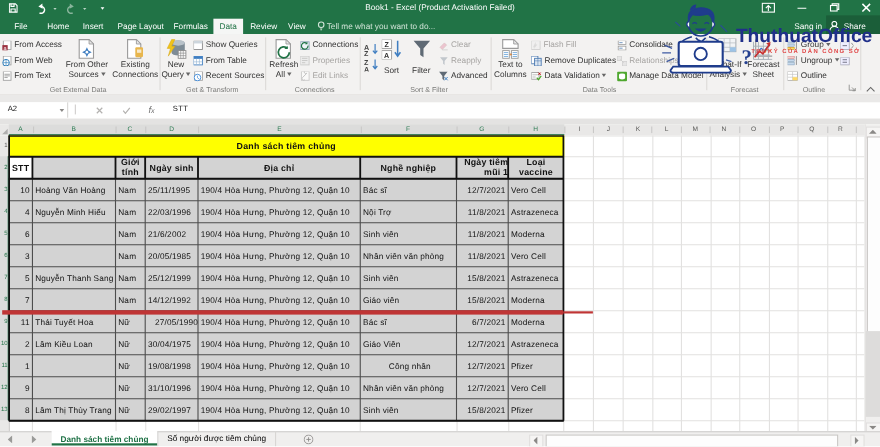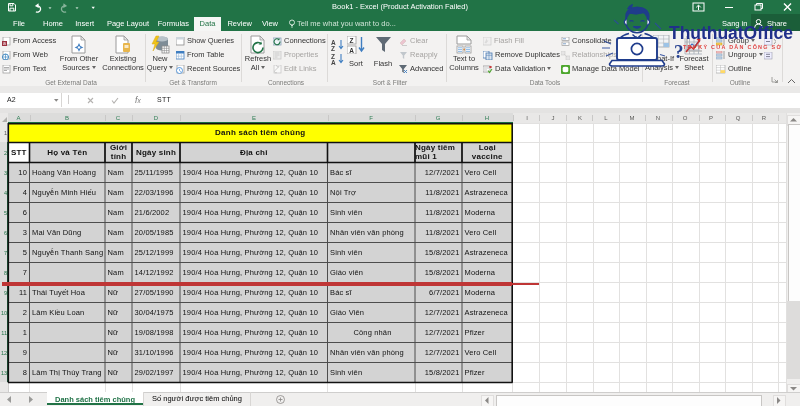--- a/index.html
+++ b/index.html
@@ -218,21 +218,21 @@
         <text x="4.5" y="6.5" font-size="6.5" fill="#333" text-anchor="middle" font-weight="bold">Z</text>
         <rect x="0" y="10" width="9" height="8" fill="#fff" stroke="#9a9a9a" stroke-width=".8"></rect>
         <text x="4.5" y="16.5" font-size="6.5" fill="#333" text-anchor="middle" font-weight="bold">A</text>
         <path d="M14.5 1 v13 M12 11.5 l2.5 3.5 2.5-3.5" stroke="#3f7ec1" stroke-width="1.4" fill="none"></path>
         <rect x="11" y="0" width="9" height="3" fill="#4472c4" opacity=".0"></rect>
       </svg>
  <div class="big" style="left:336px;top:29px;width:40px">Sort</div>
  <svg class="abs" style="left:375px;top:5px" width="17" height="18">
         <path d="M1 1 h15 l-6 7 v8 l-3 -2 v-6 z" fill="#5f6a75"></path>
       </svg>
- <div class="big" style="left:363px;top:29px;width:40px">Flash</div>
+ <div class="big" style="left:363px;top:29px;width:40px">Filter</div>
  <svg class="abs" style="left:399px;top:6px" width="9" height="9" opacity=".55">
         <path d="M1 6 l4-4 2 2 -4 4 z" fill="#e8a0b4" stroke="#b88" stroke-width=".5"></path>
         <path d="M3 8.5 h5" stroke="#999" stroke-width=".8"></path>
       </svg>
  <div class="sbtn dim" style="left:410px;top:5px">Clear</div>
  <svg class="abs" style="left:399px;top:20px" width="9" height="9" opacity=".55">
         <path d="M1 1 h7 l-2.8 3.5 v3.5 l-1.4-1 v-2.5 z" fill="#9aa4ae"></path>
       </svg>
  <div class="sbtn dim" style="left:410px;top:19px">Reapply</div>
  <svg class="abs" style="left:399px;top:34px" width="9" height="9">
@@ -438,25 +438,25 @@
   <path d="M29.5 19.5 V259.5 M105 19.5 V259.5 M132 19.5 V259.5 M180 19.5 V259.5 M327.5 19.5 V259.5 M415 19.5 V259.5 M462 19.5 V259.5"></path>
  </g>
  <g stroke="#111" stroke-width="1.6">
   <path d="M8 0.6 H512.5 M8 19.5 H512.5 M8 39.5 H512.5 M8 259.5 H512.5"></path>
   <path d="M8.3 0 V259.5 M512.2 0 V259.5"></path>
   <path d="M29.5 19.5 V39.5 M105 19.5 V39.5 M132 19.5 V39.5 M180 19.5 V39.5 M327.5 19.5 V39.5 M415 19.5 V39.5 M462 19.5 V39.5"></path>
  </g>
 </svg>
  <div class="abs" style="left:8px;top:0;width:504.5px;height:19.5px;line-height:20.5px;text-align:center;font-weight:bold;font-size:8px;letter-spacing:.25px;color:#111">Danh sách tiêm chủng</div>
  <div class="abs" style="left:8px;top:19.5px;width:21.5px;height:20px;line-height:20px;text-align:center;font-weight:bold;font-size:8px;letter-spacing:.2px;color:#111">STT</div>
- <div class="abs" style="left:29.5px;top:19.5px;width:75.5px;height:20px;line-height:20px;text-align:center;font-weight:bold;font-size:8px;letter-spacing:.2px;color:#111">Họ và Tên</div>
  <div class="abs" style="left:105px;top:21px;width:27px;text-align:center;font-weight:bold;font-size:8px;letter-spacing:.2px;line-height:8.5px;color:#111">Giới<br>tính</div>
  <div class="abs" style="left:132px;top:19.5px;width:48px;height:20px;line-height:20px;text-align:center;font-weight:bold;font-size:8px;letter-spacing:.2px;color:#111">Ngày sinh</div>
  <div class="abs" style="left:180px;top:19.5px;width:147.5px;height:20px;line-height:20px;text-align:center;font-weight:bold;font-size:8px;letter-spacing:.2px;color:#111">Địa chỉ</div>
- <div class="abs" style="left:415px;top:21px;width:47px;text-align:left;font-weight:bold;font-size:8px;letter-spacing:.2px;line-height:8.5px;color:#111">Ngày tiêm<br>mũi 1</div>
+ <div class="abs" style="left:327.5px;top:19.5px;width:87.5px;height:20px;line-height:20px;text-align:center;font-weight:bold;font-size:8px;letter-spacing:.2px;color:#111">Nghề nghiệp</div>
+ <div class="abs" style="left:415px;top:21px;width:47px;text-align:right;font-weight:bold;font-size:8px;letter-spacing:.2px;line-height:8.5px;color:#111">Ngày tiêm<br>mũi 1</div>
  <div class="abs" style="left:462px;top:21px;width:50.5px;text-align:center;font-weight:bold;font-size:8px;letter-spacing:.2px;line-height:8.5px;color:#111">Loại<br>vaccine</div>
  <div class="abs" style="left:8px;top:39.5px;width:21.5px;height:20px;line-height:20px;text-align:right;padding-right:2.5px;box-sizing:border-box;font-size:7.5px;letter-spacing:.15px;color:#111;white-space:nowrap;overflow:hidden">10</div>
  <div class="abs" style="left:29.5px;top:39.5px;width:75.5px;height:20px;line-height:20px;text-align:left;padding-left:2.5px;box-sizing:border-box;font-size:7.5px;letter-spacing:.15px;color:#111;white-space:nowrap;overflow:hidden">Hoàng Văn Hoàng</div>
  <div class="abs" style="left:105px;top:39.5px;width:27px;height:20px;line-height:20px;text-align:left;padding-left:2.5px;box-sizing:border-box;font-size:7.5px;letter-spacing:.15px;color:#111;white-space:nowrap;overflow:hidden">Nam</div>
  <div class="abs" style="left:132px;top:39.5px;width:48px;height:20px;line-height:20px;text-align:left;padding-left:2.5px;box-sizing:border-box;font-size:7.5px;letter-spacing:.15px;color:#111;white-space:nowrap;overflow:hidden">25/11/1995</div>
  <div class="abs" style="left:180px;top:39.5px;width:147.5px;height:20px;line-height:20px;text-align:left;padding-left:2.5px;box-sizing:border-box;font-size:7.5px;letter-spacing:.15px;color:#111;white-space:nowrap;overflow:hidden">190/4 Hòa Hưng, Phường 12, Quận 10</div>
  <div class="abs" style="left:327.5px;top:39.5px;width:87.5px;height:20px;line-height:20px;text-align:left;padding-left:2.5px;box-sizing:border-box;font-size:7.5px;letter-spacing:.15px;color:#111;white-space:nowrap;overflow:hidden">Bác sĩ</div>
  <div class="abs" style="left:415px;top:39.5px;width:47px;height:20px;line-height:20px;text-align:right;padding-right:2.5px;box-sizing:border-box;font-size:7.5px;letter-spacing:.15px;color:#111;white-space:nowrap;overflow:hidden">12/7/2021</div>
  <div class="abs" style="left:462px;top:39.5px;width:50.5px;height:20px;line-height:20px;text-align:left;padding-left:2.5px;box-sizing:border-box;font-size:7.5px;letter-spacing:.15px;color:#111;white-space:nowrap;overflow:hidden">Vero Cell</div>
  <div class="abs" style="left:8px;top:59.5px;width:21.5px;height:20px;line-height:20px;text-align:right;padding-right:2.5px;box-sizing:border-box;font-size:7.5px;letter-spacing:.15px;color:#111;white-space:nowrap;overflow:hidden">4</div>
@@ -468,21 +468,20 @@
  <div class="abs" style="left:415px;top:59.5px;width:47px;height:20px;line-height:20px;text-align:right;padding-right:2.5px;box-sizing:border-box;font-size:7.5px;letter-spacing:.15px;color:#111;white-space:nowrap;overflow:hidden">11/8/2021</div>
  <div class="abs" style="left:462px;top:59.5px;width:50.5px;height:20px;line-height:20px;text-align:left;padding-left:2.5px;box-sizing:border-box;font-size:7.5px;letter-spacing:.15px;color:#111;white-space:nowrap;overflow:hidden">Astrazeneca</div>
  <div class="abs" style="left:8px;top:79.5px;width:21.5px;height:20px;line-height:20px;text-align:right;padding-right:2.5px;box-sizing:border-box;font-size:7.5px;letter-spacing:.15px;color:#111;white-space:nowrap;overflow:hidden">6</div>
  <div class="abs" style="left:105px;top:79.5px;width:27px;height:20px;line-height:20px;text-align:left;padding-left:2.5px;box-sizing:border-box;font-size:7.5px;letter-spacing:.15px;color:#111;white-space:nowrap;overflow:hidden">Nam</div>
  <div class="abs" style="left:132px;top:79.5px;width:48px;height:20px;line-height:20px;text-align:left;padding-left:2.5px;box-sizing:border-box;font-size:7.5px;letter-spacing:.15px;color:#111;white-space:nowrap;overflow:hidden">21/6/2002</div>
  <div class="abs" style="left:180px;top:79.5px;width:147.5px;height:20px;line-height:20px;text-align:left;padding-left:2.5px;box-sizing:border-box;font-size:7.5px;letter-spacing:.15px;color:#111;white-space:nowrap;overflow:hidden">190/4 Hòa Hưng, Phường 12, Quận 10</div>
  <div class="abs" style="left:327.5px;top:79.5px;width:87.5px;height:20px;line-height:20px;text-align:left;padding-left:2.5px;box-sizing:border-box;font-size:7.5px;letter-spacing:.15px;color:#111;white-space:nowrap;overflow:hidden">Sinh viên</div>
  <div class="abs" style="left:415px;top:79.5px;width:47px;height:20px;line-height:20px;text-align:right;padding-right:2.5px;box-sizing:border-box;font-size:7.5px;letter-spacing:.15px;color:#111;white-space:nowrap;overflow:hidden">11/8/2021</div>
  <div class="abs" style="left:462px;top:79.5px;width:50.5px;height:20px;line-height:20px;text-align:left;padding-left:2.5px;box-sizing:border-box;font-size:7.5px;letter-spacing:.15px;color:#111;white-space:nowrap;overflow:hidden">Moderna</div>
  <div class="abs" style="left:8px;top:99.5px;width:21.5px;height:20px;line-height:20px;text-align:right;padding-right:2.5px;box-sizing:border-box;font-size:7.5px;letter-spacing:.15px;color:#111;white-space:nowrap;overflow:hidden">3</div>
- <div class="abs" style="left:29.5px;top:99.5px;width:75.5px;height:20px;line-height:20px;text-align:left;padding-left:2.5px;box-sizing:border-box;font-size:7.5px;letter-spacing:.15px;color:#111;white-space:nowrap;overflow:hidden">Mai Văn Dũng</div>
  <div class="abs" style="left:105px;top:99.5px;width:27px;height:20px;line-height:20px;text-align:left;padding-left:2.5px;box-sizing:border-box;font-size:7.5px;letter-spacing:.15px;color:#111;white-space:nowrap;overflow:hidden">Nam</div>
  <div class="abs" style="left:132px;top:99.5px;width:48px;height:20px;line-height:20px;text-align:left;padding-left:2.5px;box-sizing:border-box;font-size:7.5px;letter-spacing:.15px;color:#111;white-space:nowrap;overflow:hidden">20/05/1985</div>
  <div class="abs" style="left:180px;top:99.5px;width:147.5px;height:20px;line-height:20px;text-align:left;padding-left:2.5px;box-sizing:border-box;font-size:7.5px;letter-spacing:.15px;color:#111;white-space:nowrap;overflow:hidden">190/4 Hòa Hưng, Phường 12, Quận 10</div>
  <div class="abs" style="left:327.5px;top:99.5px;width:87.5px;height:20px;line-height:20px;text-align:left;padding-left:2.5px;box-sizing:border-box;font-size:7.5px;letter-spacing:.15px;color:#111;white-space:nowrap;overflow:hidden">Nhân viên văn phòng</div>
  <div class="abs" style="left:415px;top:99.5px;width:47px;height:20px;line-height:20px;text-align:right;padding-right:2.5px;box-sizing:border-box;font-size:7.5px;letter-spacing:.15px;color:#111;white-space:nowrap;overflow:hidden">11/8/2021</div>
  <div class="abs" style="left:462px;top:99.5px;width:50.5px;height:20px;line-height:20px;text-align:left;padding-left:2.5px;box-sizing:border-box;font-size:7.5px;letter-spacing:.15px;color:#111;white-space:nowrap;overflow:hidden">Vero Cell</div>
  <div class="abs" style="left:8px;top:119.5px;width:21.5px;height:20px;line-height:20px;text-align:right;padding-right:2.5px;box-sizing:border-box;font-size:7.5px;letter-spacing:.15px;color:#111;white-space:nowrap;overflow:hidden">5</div>
  <div class="abs" style="left:29.5px;top:119.5px;width:75.5px;height:20px;line-height:20px;text-align:left;padding-left:2.5px;box-sizing:border-box;font-size:7.5px;letter-spacing:.15px;color:#111;white-space:nowrap;overflow:hidden">Nguyễn Thanh Sang</div>
  <div class="abs" style="left:105px;top:119.5px;width:27px;height:20px;line-height:20px;text-align:left;padding-left:2.5px;box-sizing:border-box;font-size:7.5px;letter-spacing:.15px;color:#111;white-space:nowrap;overflow:hidden">Nam</div>
  <div class="abs" style="left:132px;top:119.5px;width:48px;height:20px;line-height:20px;text-align:left;padding-left:2.5px;box-sizing:border-box;font-size:7.5px;letter-spacing:.15px;color:#111;white-space:nowrap;overflow:hidden">25/12/1999</div>
@@ -493,21 +492,21 @@
  <div class="abs" style="left:8px;top:139.5px;width:21.5px;height:20px;line-height:20px;text-align:right;padding-right:2.5px;box-sizing:border-box;font-size:7.5px;letter-spacing:.15px;color:#111;white-space:nowrap;overflow:hidden">7</div>
  <div class="abs" style="left:105px;top:139.5px;width:27px;height:20px;line-height:20px;text-align:left;padding-left:2.5px;box-sizing:border-box;font-size:7.5px;letter-spacing:.15px;color:#111;white-space:nowrap;overflow:hidden">Nam</div>
  <div class="abs" style="left:132px;top:139.5px;width:48px;height:20px;line-height:20px;text-align:left;padding-left:2.5px;box-sizing:border-box;font-size:7.5px;letter-spacing:.15px;color:#111;white-space:nowrap;overflow:hidden">14/12/1992</div>
  <div class="abs" style="left:180px;top:139.5px;width:147.5px;height:20px;line-height:20px;text-align:left;padding-left:2.5px;box-sizing:border-box;font-size:7.5px;letter-spacing:.15px;color:#111;white-space:nowrap;overflow:hidden">190/4 Hòa Hưng, Phường 12, Quận 10</div>
  <div class="abs" style="left:327.5px;top:139.5px;width:87.5px;height:20px;line-height:20px;text-align:left;padding-left:2.5px;box-sizing:border-box;font-size:7.5px;letter-spacing:.15px;color:#111;white-space:nowrap;overflow:hidden">Giáo viên</div>
  <div class="abs" style="left:415px;top:139.5px;width:47px;height:20px;line-height:20px;text-align:right;padding-right:2.5px;box-sizing:border-box;font-size:7.5px;letter-spacing:.15px;color:#111;white-space:nowrap;overflow:hidden">15/8/2021</div>
  <div class="abs" style="left:462px;top:139.5px;width:50.5px;height:20px;line-height:20px;text-align:left;padding-left:2.5px;box-sizing:border-box;font-size:7.5px;letter-spacing:.15px;color:#111;white-space:nowrap;overflow:hidden">Moderna</div>
  <div class="abs" style="left:8px;top:159.5px;width:21.5px;height:20px;line-height:20px;text-align:right;padding-right:2.5px;box-sizing:border-box;font-size:7.5px;letter-spacing:.15px;color:#111;white-space:nowrap;overflow:hidden">11</div>
  <div class="abs" style="left:29.5px;top:159.5px;width:75.5px;height:20px;line-height:20px;text-align:left;padding-left:2.5px;box-sizing:border-box;font-size:7.5px;letter-spacing:.15px;color:#111;white-space:nowrap;overflow:hidden">Thái Tuyết Hoa</div>
  <div class="abs" style="left:105px;top:159.5px;width:27px;height:20px;line-height:20px;text-align:left;padding-left:2.5px;box-sizing:border-box;font-size:7.5px;letter-spacing:.15px;color:#111;white-space:nowrap;overflow:hidden">Nữ</div>
- <div class="abs" style="left:132px;top:159.5px;width:48px;height:20px;line-height:20px;text-align:left;padding-left:2.5px;box-sizing:border-box;font-size:7.5px;letter-spacing:.15px;color:#111;white-space:nowrap;overflow:hidden">27/05/1990</div>
+ <div class="abs" style="left:132px;top:159.5px;width:48px;height:20px;line-height:20px;text-align:right;padding-left:2.5px;box-sizing:border-box;font-size:7.5px;letter-spacing:.15px;color:#111;white-space:nowrap;overflow:hidden">27/05/1990</div>
  <div class="abs" style="left:180px;top:159.5px;width:147.5px;height:20px;line-height:20px;text-align:left;padding-left:2.5px;box-sizing:border-box;font-size:7.5px;letter-spacing:.15px;color:#111;white-space:nowrap;overflow:hidden">190/4 Hòa Hưng, Phường 12, Quận 10</div>
  <div class="abs" style="left:327.5px;top:159.5px;width:87.5px;height:20px;line-height:20px;text-align:left;padding-left:2.5px;box-sizing:border-box;font-size:7.5px;letter-spacing:.15px;color:#111;white-space:nowrap;overflow:hidden">Bác sĩ</div>
  <div class="abs" style="left:415px;top:159.5px;width:47px;height:20px;line-height:20px;text-align:right;padding-right:2.5px;box-sizing:border-box;font-size:7.5px;letter-spacing:.15px;color:#111;white-space:nowrap;overflow:hidden">6/7/2021</div>
  <div class="abs" style="left:462px;top:159.5px;width:50.5px;height:20px;line-height:20px;text-align:left;padding-left:2.5px;box-sizing:border-box;font-size:7.5px;letter-spacing:.15px;color:#111;white-space:nowrap;overflow:hidden">Moderna</div>
  <div class="abs" style="left:8px;top:179.5px;width:21.5px;height:20px;line-height:20px;text-align:right;padding-right:2.5px;box-sizing:border-box;font-size:7.5px;letter-spacing:.15px;color:#111;white-space:nowrap;overflow:hidden">2</div>
  <div class="abs" style="left:29.5px;top:179.5px;width:75.5px;height:20px;line-height:20px;text-align:left;padding-left:2.5px;box-sizing:border-box;font-size:7.5px;letter-spacing:.15px;color:#111;white-space:nowrap;overflow:hidden">Lâm Kiều Loan</div>
  <div class="abs" style="left:105px;top:179.5px;width:27px;height:20px;line-height:20px;text-align:left;padding-left:2.5px;box-sizing:border-box;font-size:7.5px;letter-spacing:.15px;color:#111;white-space:nowrap;overflow:hidden">Nữ</div>
  <div class="abs" style="left:132px;top:179.5px;width:48px;height:20px;line-height:20px;text-align:left;padding-left:2.5px;box-sizing:border-box;font-size:7.5px;letter-spacing:.15px;color:#111;white-space:nowrap;overflow:hidden">30/04/1975</div>
  <div class="abs" style="left:180px;top:179.5px;width:147.5px;height:20px;line-height:20px;text-align:left;padding-left:2.5px;box-sizing:border-box;font-size:7.5px;letter-spacing:.15px;color:#111;white-space:nowrap;overflow:hidden">190/4 Hòa Hưng, Phường 12, Quận 10</div>
  <div class="abs" style="left:327.5px;top:179.5px;width:87.5px;height:20px;line-height:20px;text-align:left;padding-left:2.5px;box-sizing:border-box;font-size:7.5px;letter-spacing:.15px;color:#111;white-space:nowrap;overflow:hidden">Giáo Viên</div>

